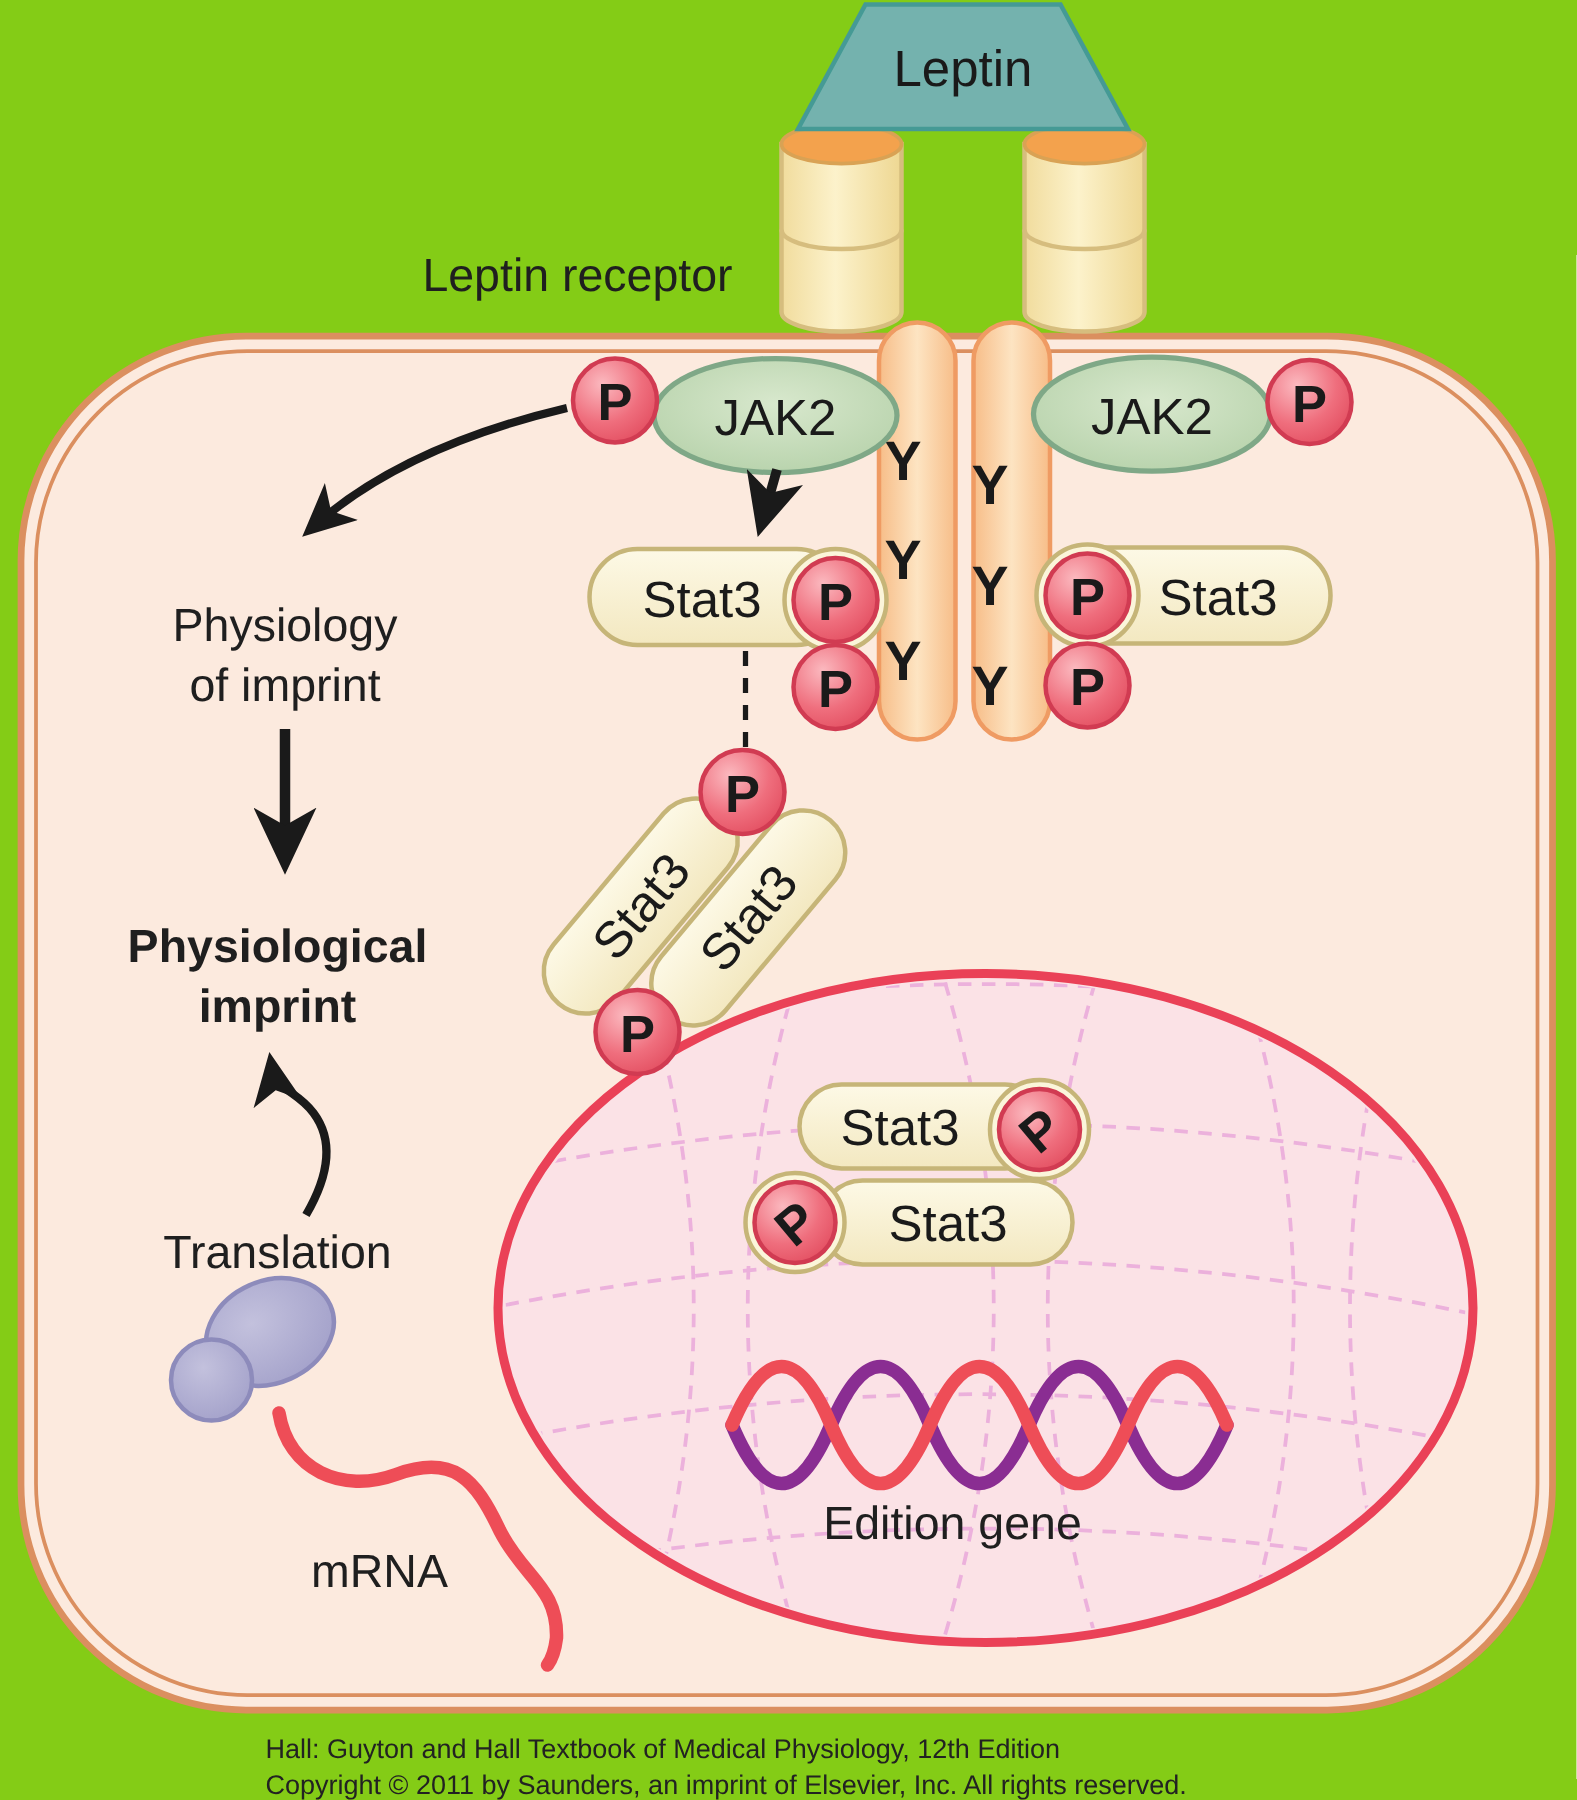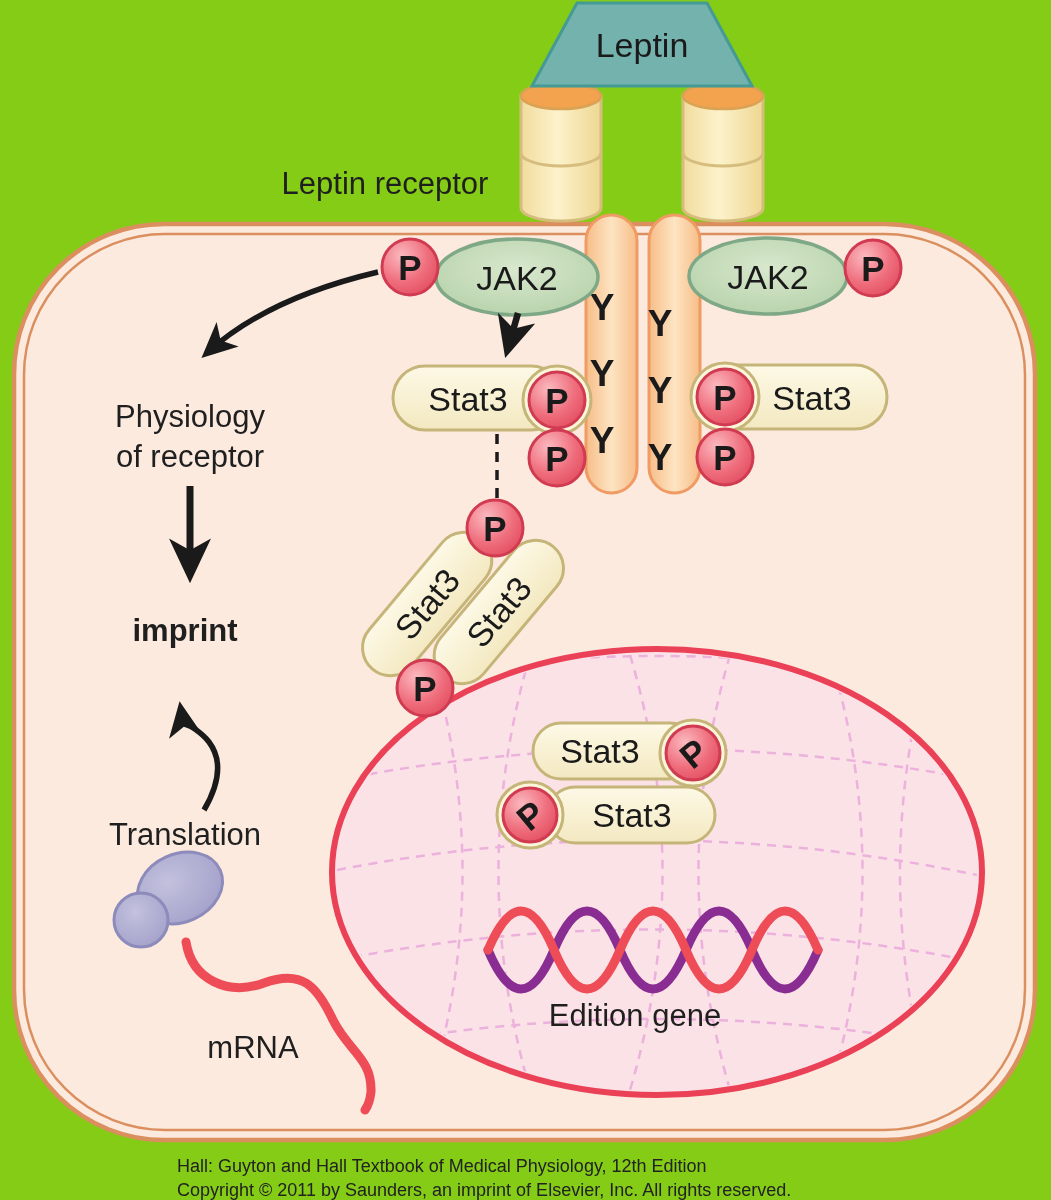--- a/index.html
+++ b/index.html
@@ -173,24 +173,25 @@
   <g>
     <ellipse cx="180" cy="888" rx="44" ry="34" transform="rotate(-24 180 888)" fill="url(#riboGrad)" stroke="#8d8bbb" stroke-width="3"></ellipse>
     <circle cx="141" cy="920" r="27" fill="url(#riboGrad)" stroke="#8d8bbb" stroke-width="3"></circle>
   </g>
 </svg>
 
 <div class="lbl" style="left:235px; top:164px; width:300px;">Leptin receptor</div>
 
 <div class="lbl" style="left:60px; top:397px; width:260px;">
   <div>Physiology</div>
-  <div>of receptor</div>
+  <div>of imprint</div>
 </div>
 
 <div class="lbl bold" style="left:60px; top:611px; width:250px;">
+  <div>Physiological</div>
   <div>imprint</div>
 </div>
 
 <div class="lbl" style="left:153px; top:1028px; width:200px;">mRNA</div>
 
 <div class="lbl" style="left:60px; top:815px; width:250px;">Translation</div>
 
 <div class="lbl" style="left:510px; top:996px; width:250px;">Edition gene</div>
 
 <div class="footer-line" style="left:177px; top:1155px;">Hall: Guyton and Hall Textbook of Medical Physiology, 12th Edition</div>

